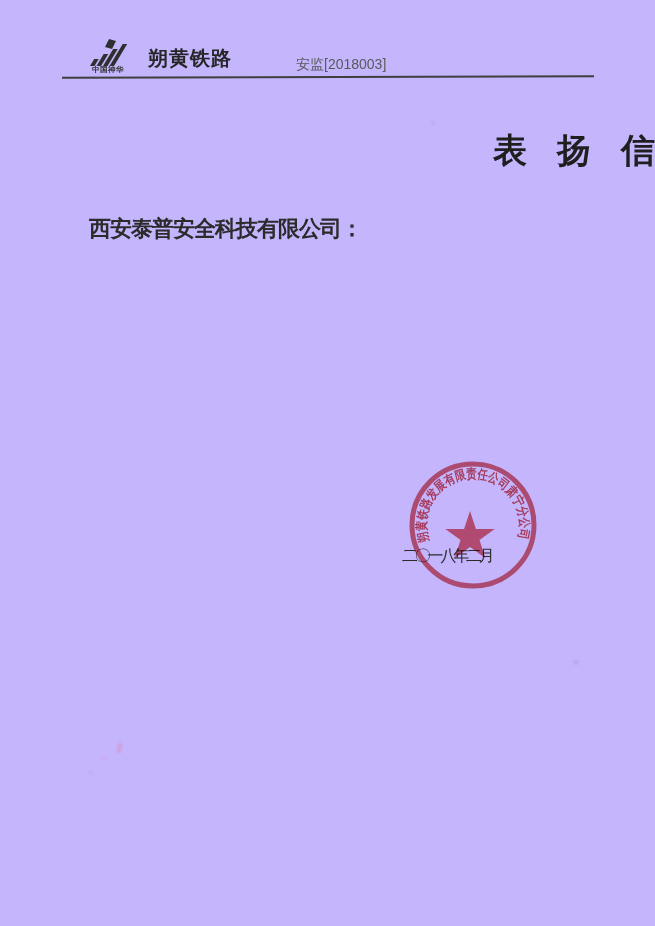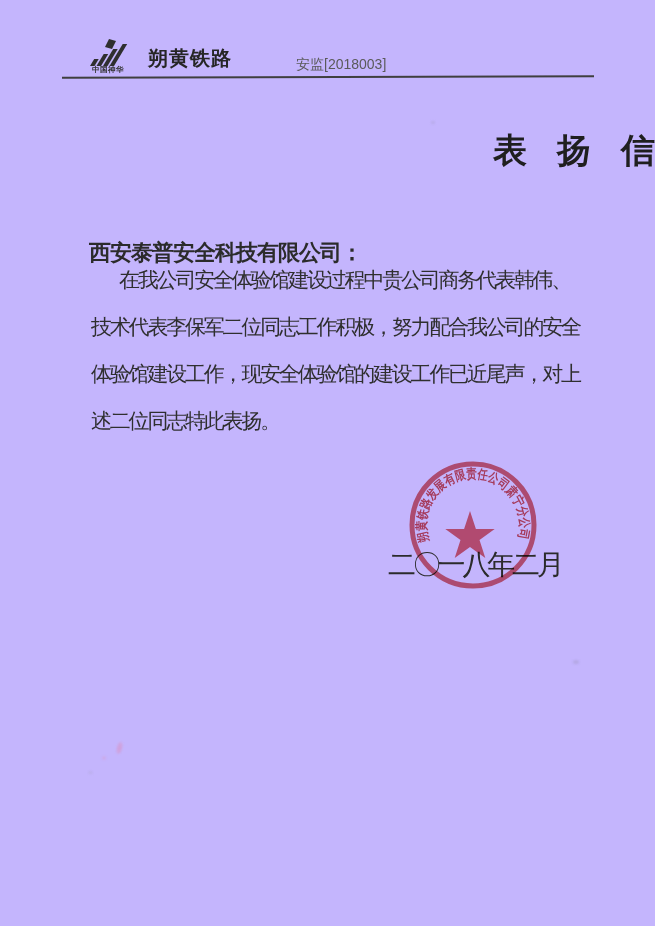--- a/index.html
+++ b/index.html
@@ -30,35 +30,35 @@
   }
   
   .title{
     position:absolute;left:16px;right:0;top:128px;text-align:right;
     font-size:34px;font-weight:600;color:#1f1f1f;
   }
   .title span{letter-spacing:30px;margin-right:-30px;}
   
   .salutation{
     position:absolute;left:89px;top:214px;
-    font-size:22px;font-weight:bold;letter-spacing:-1px;color:#2b2b2b;white-space:nowrap;margin-top:24px;
+    font-size:22px;font-weight:bold;letter-spacing:-1px;color:#2b2b2b;white-space:nowrap;
   }
   .body-text{position:absolute;left:91px;top:257px;width:500px;}
   .body-line{
     font-size:21px;line-height:47px;letter-spacing:-2.2px;
     color:#2f2f2f;white-space:nowrap;
   }
   .body-line.indent{text-indent:28px;}
   .signature{
     position:absolute;left:377px;top:493px;
     font-size:22px;letter-spacing:-2px;color:#2b2b2b;white-space:nowrap;
   }
   .date{
-    position:absolute;left:388px;top:546px;
-    font-size:28px;letter-spacing:-3.2px;color:#2b2b2b;white-space:nowrap;
+    position:absolute;left:402px;top:546px;
+    font-size:16px;letter-spacing:-3.2px;color:#2b2b2b;white-space:nowrap;
   }
   
   .seal{
     position:absolute;left:398px;top:450px;width:150px;height:150px;
     mix-blend-mode:multiply;opacity:0.88;
   }
   .seal text{
     font-family:"Liberation Serif","DejaVu Serif",serif;font-weight:bold;
   }
   
@@ -83,26 +83,20 @@
   </svg>
   <div class="logo-small">中国神华</div>
   <div class="logo-main">朔黄铁路</div>
   <div class="doc-number">安监[2018003]</div>
   <div class="header-rule"></div>
 
   <div class="title"><span>表扬信</span></div>
 
   <div class="salutation">西安泰普安全科技有限公司：</div>
 
-  <div class="body-text">
-    <div class="body-line indent">在我公司安全体验馆建设过程中贵公司商务代表韩伟、</div>
-    <div class="body-line">技术代表李保军二位同志工作积极，努力配合我公司的安全</div>
-    <div class="body-line">体验馆建设工作，现安全体验馆的建设工作已近尾声，对上</div>
-    <div class="body-line">述二位同志特此表扬。</div>
-  </div>
 
   <div class="date">二〇一八年二月</div>
 
   <svg class="seal" width="150" height="150" viewBox="0 0 150 150">
     <circle cx="75" cy="75" r="61" fill="none" stroke="#d94550" stroke-width="5" opacity="0.92"></circle>
     <defs>
       <path id="sealTextPath" d="M 30.8 91.1 A 47 47 0 1 1 119.2 91.1" fill="none"></path>
     </defs>
     <text font-size="13" fill="#d23b46">
       <textPath href="#sealTextPath" startOffset="0" textLength="177" lengthAdjust="spacingAndGlyphs">朔黄铁路发展有限责任公司肃宁分公司</textPath>

